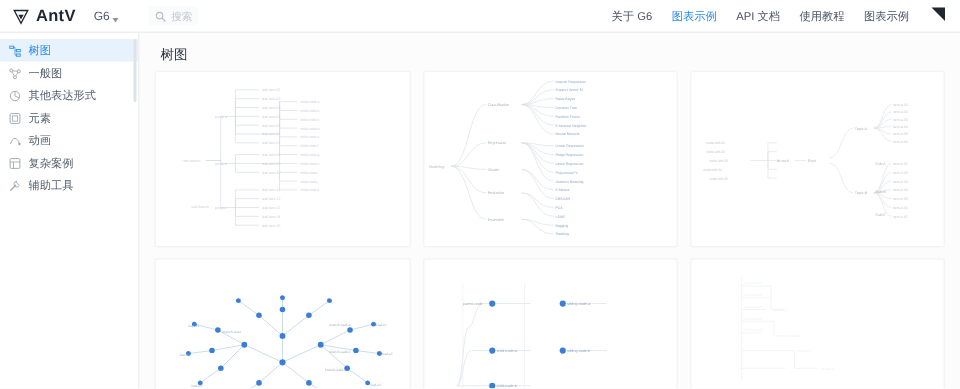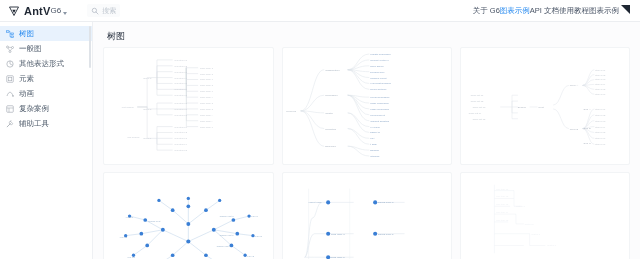--- a/index.html
+++ b/index.html
@@ -15,33 +15,33 @@
   .header{
     position:absolute;left:0;top:0;width:640px;height:22px;
     background:#ffffff;border-bottom:1px solid #eceef1;
     display:flex;align-items:center;box-sizing:border-box;
     padding:0 8px 0 8px;z-index:10;
   }
   .logo-wrap{display:flex;align-items:center;gap:4px;}
   .logo-mark{width:12px;height:12px;display:block;}
   .logo-text{font-size:11px;font-weight:bold;color:#1f2733;letter-spacing:.2px;}
   .product{
-    font-size:8px;color:#4a5566;display:flex;align-items:flex-end;gap:2px;
+    margin-left:12px;font-size:8px;color:#4a5566;display:flex;align-items:flex-end;gap:2px;
   }
   .caret{
     width:0;height:0;border-left:2.5px solid transparent;border-right:2.5px solid transparent;
     border-top:3px solid #8b96a5;display:inline-block;
   }
   .search{
     margin-left:20px;display:flex;align-items:center;gap:3px;
     height:13px;padding:0 4px;border-radius:2px;background:#fafbfc;
   }
   .search svg{display:block;}
   .search-ph{font-size:7px;color:#bfc6cf;}
-  .nav{margin-left:auto;display:flex;align-items:flex-start;padding-right:2px;}
+  .nav{margin-left:auto;display:flex;align-items:flex-start;gap:13px;padding-right:2px;}
   .nav-item{font-size:7.5px;color:#4a5566;white-space:nowrap;cursor:pointer;}
   .nav-item.active{color:#2a8cf0;}
   .nav-corner{
     width:0;height:0;border-left:9px solid transparent;border-top:9px solid #1f2733;
     margin-left:2px;align-self:flex-start;margin-top:-1px;
   }
 
   
   .sidebar{
     position:absolute;left:0;top:22px;width:93px;height:237px;

